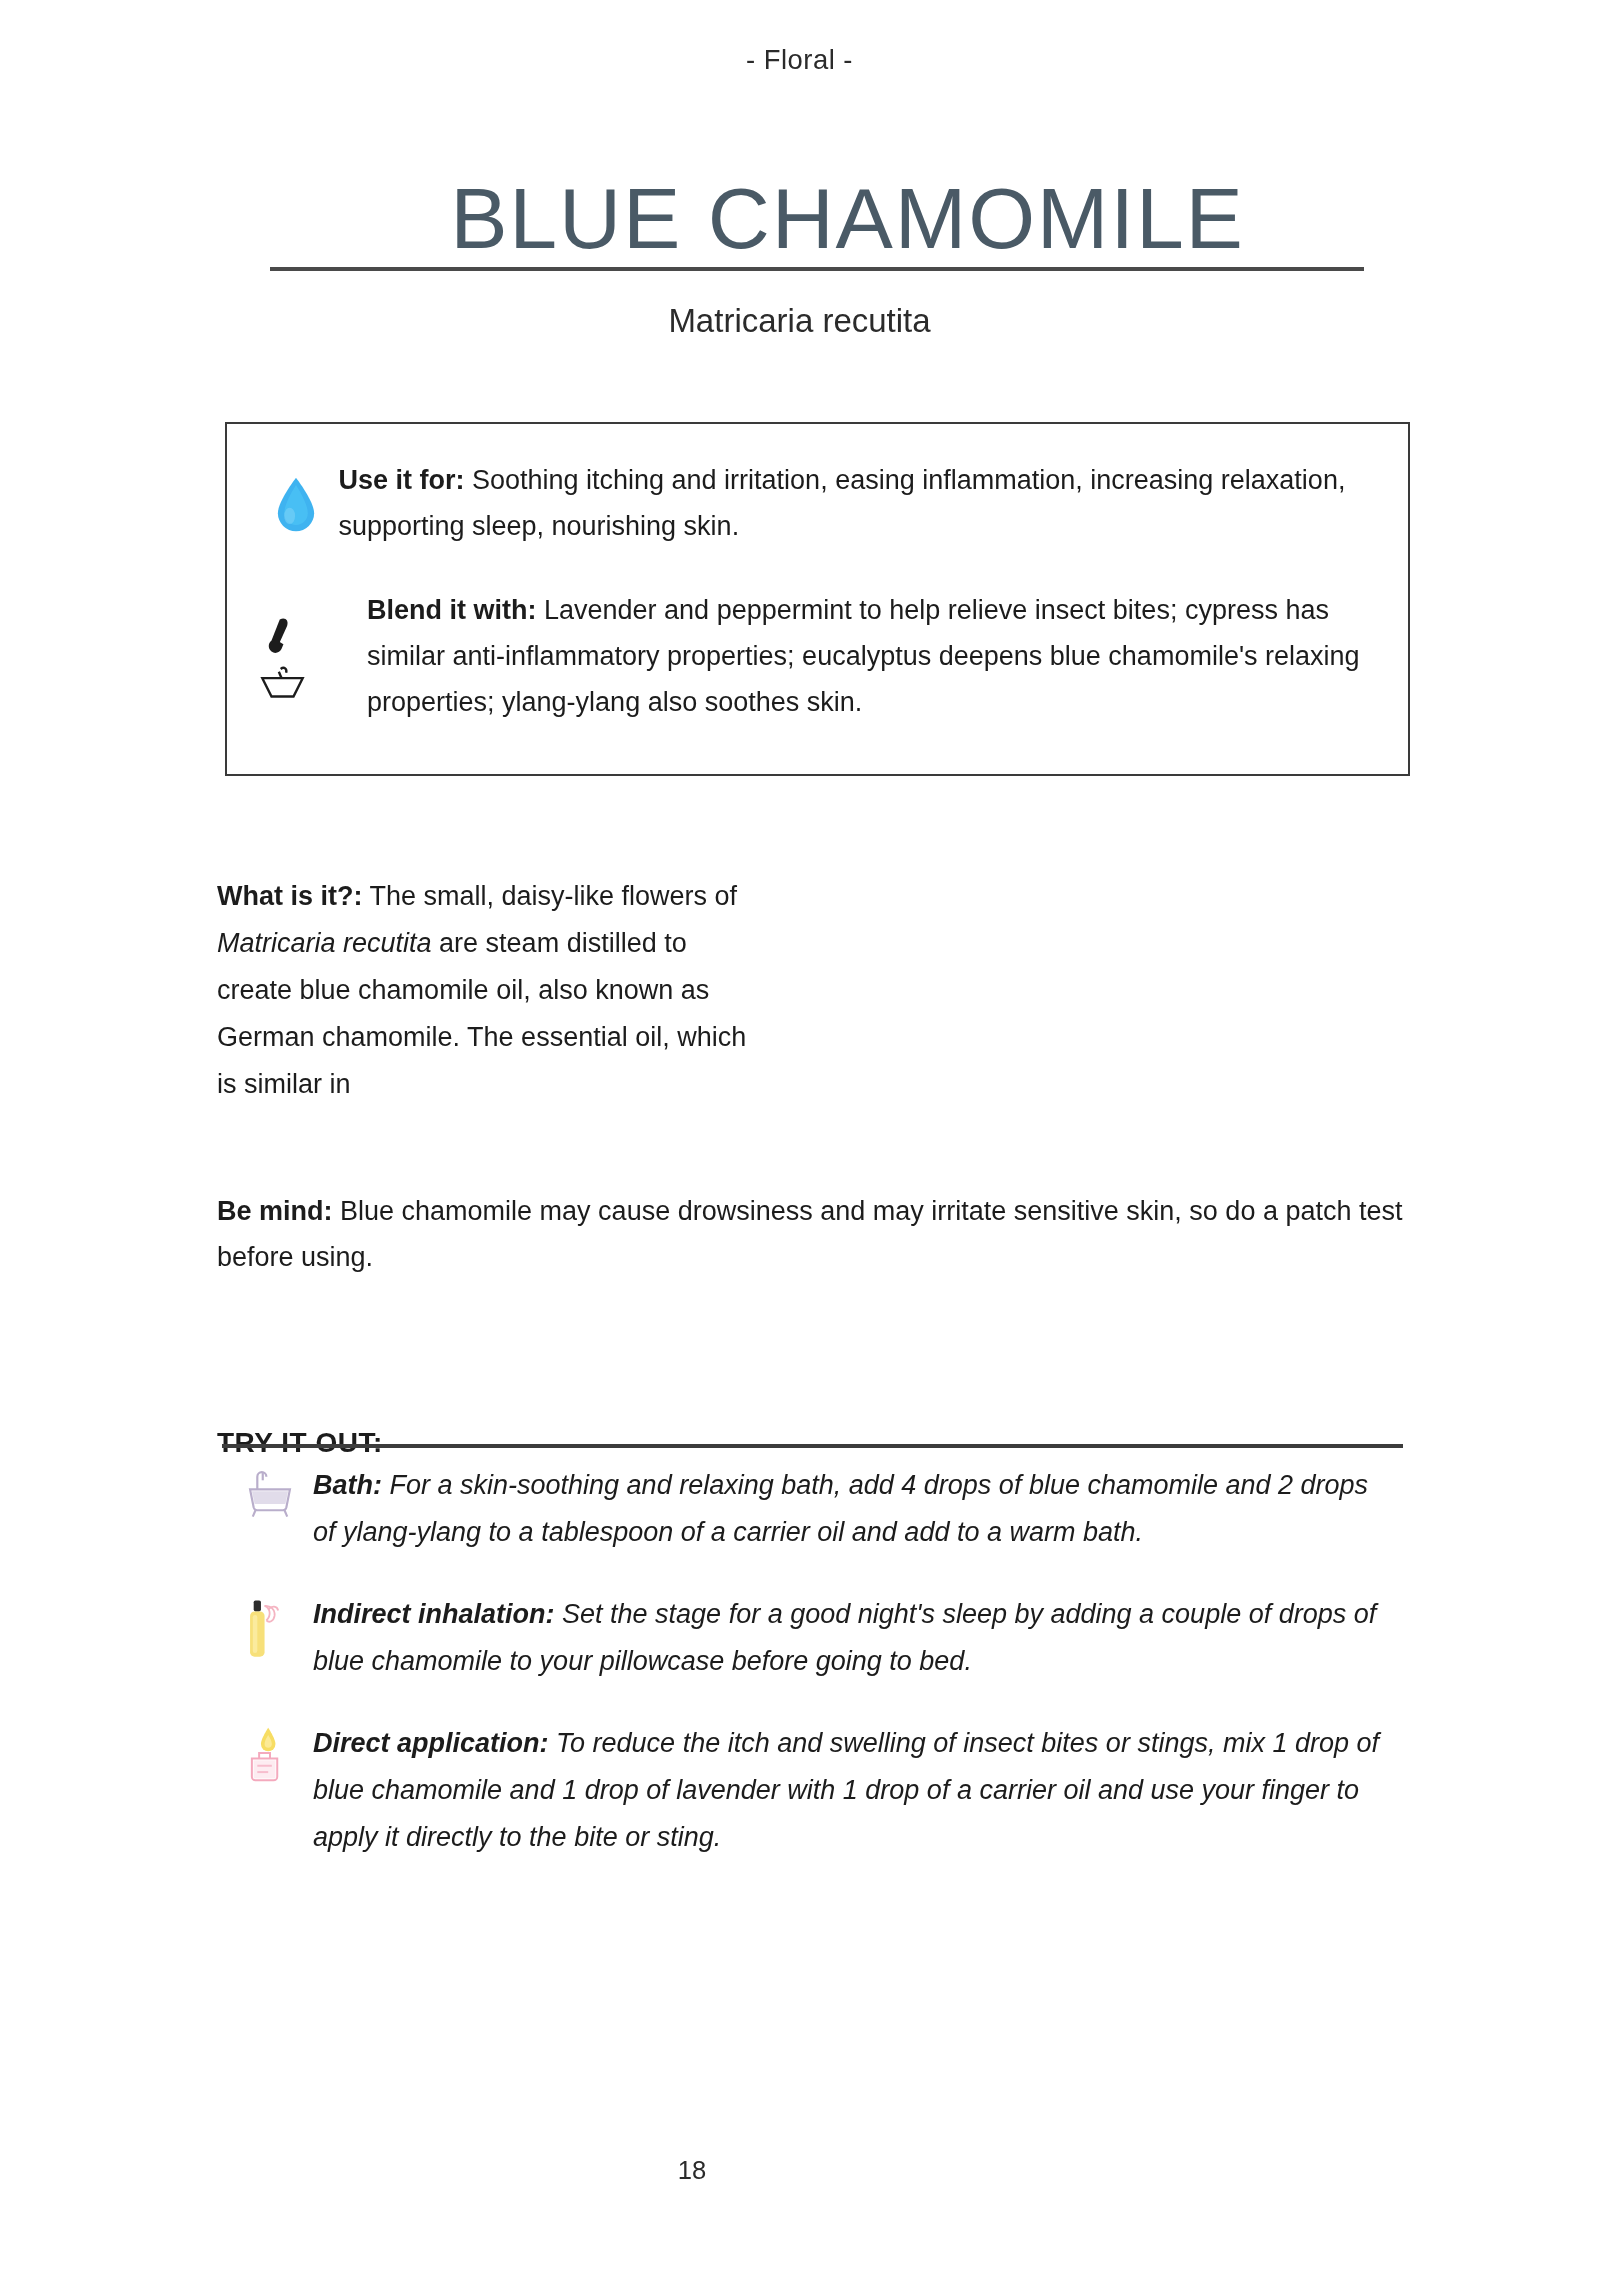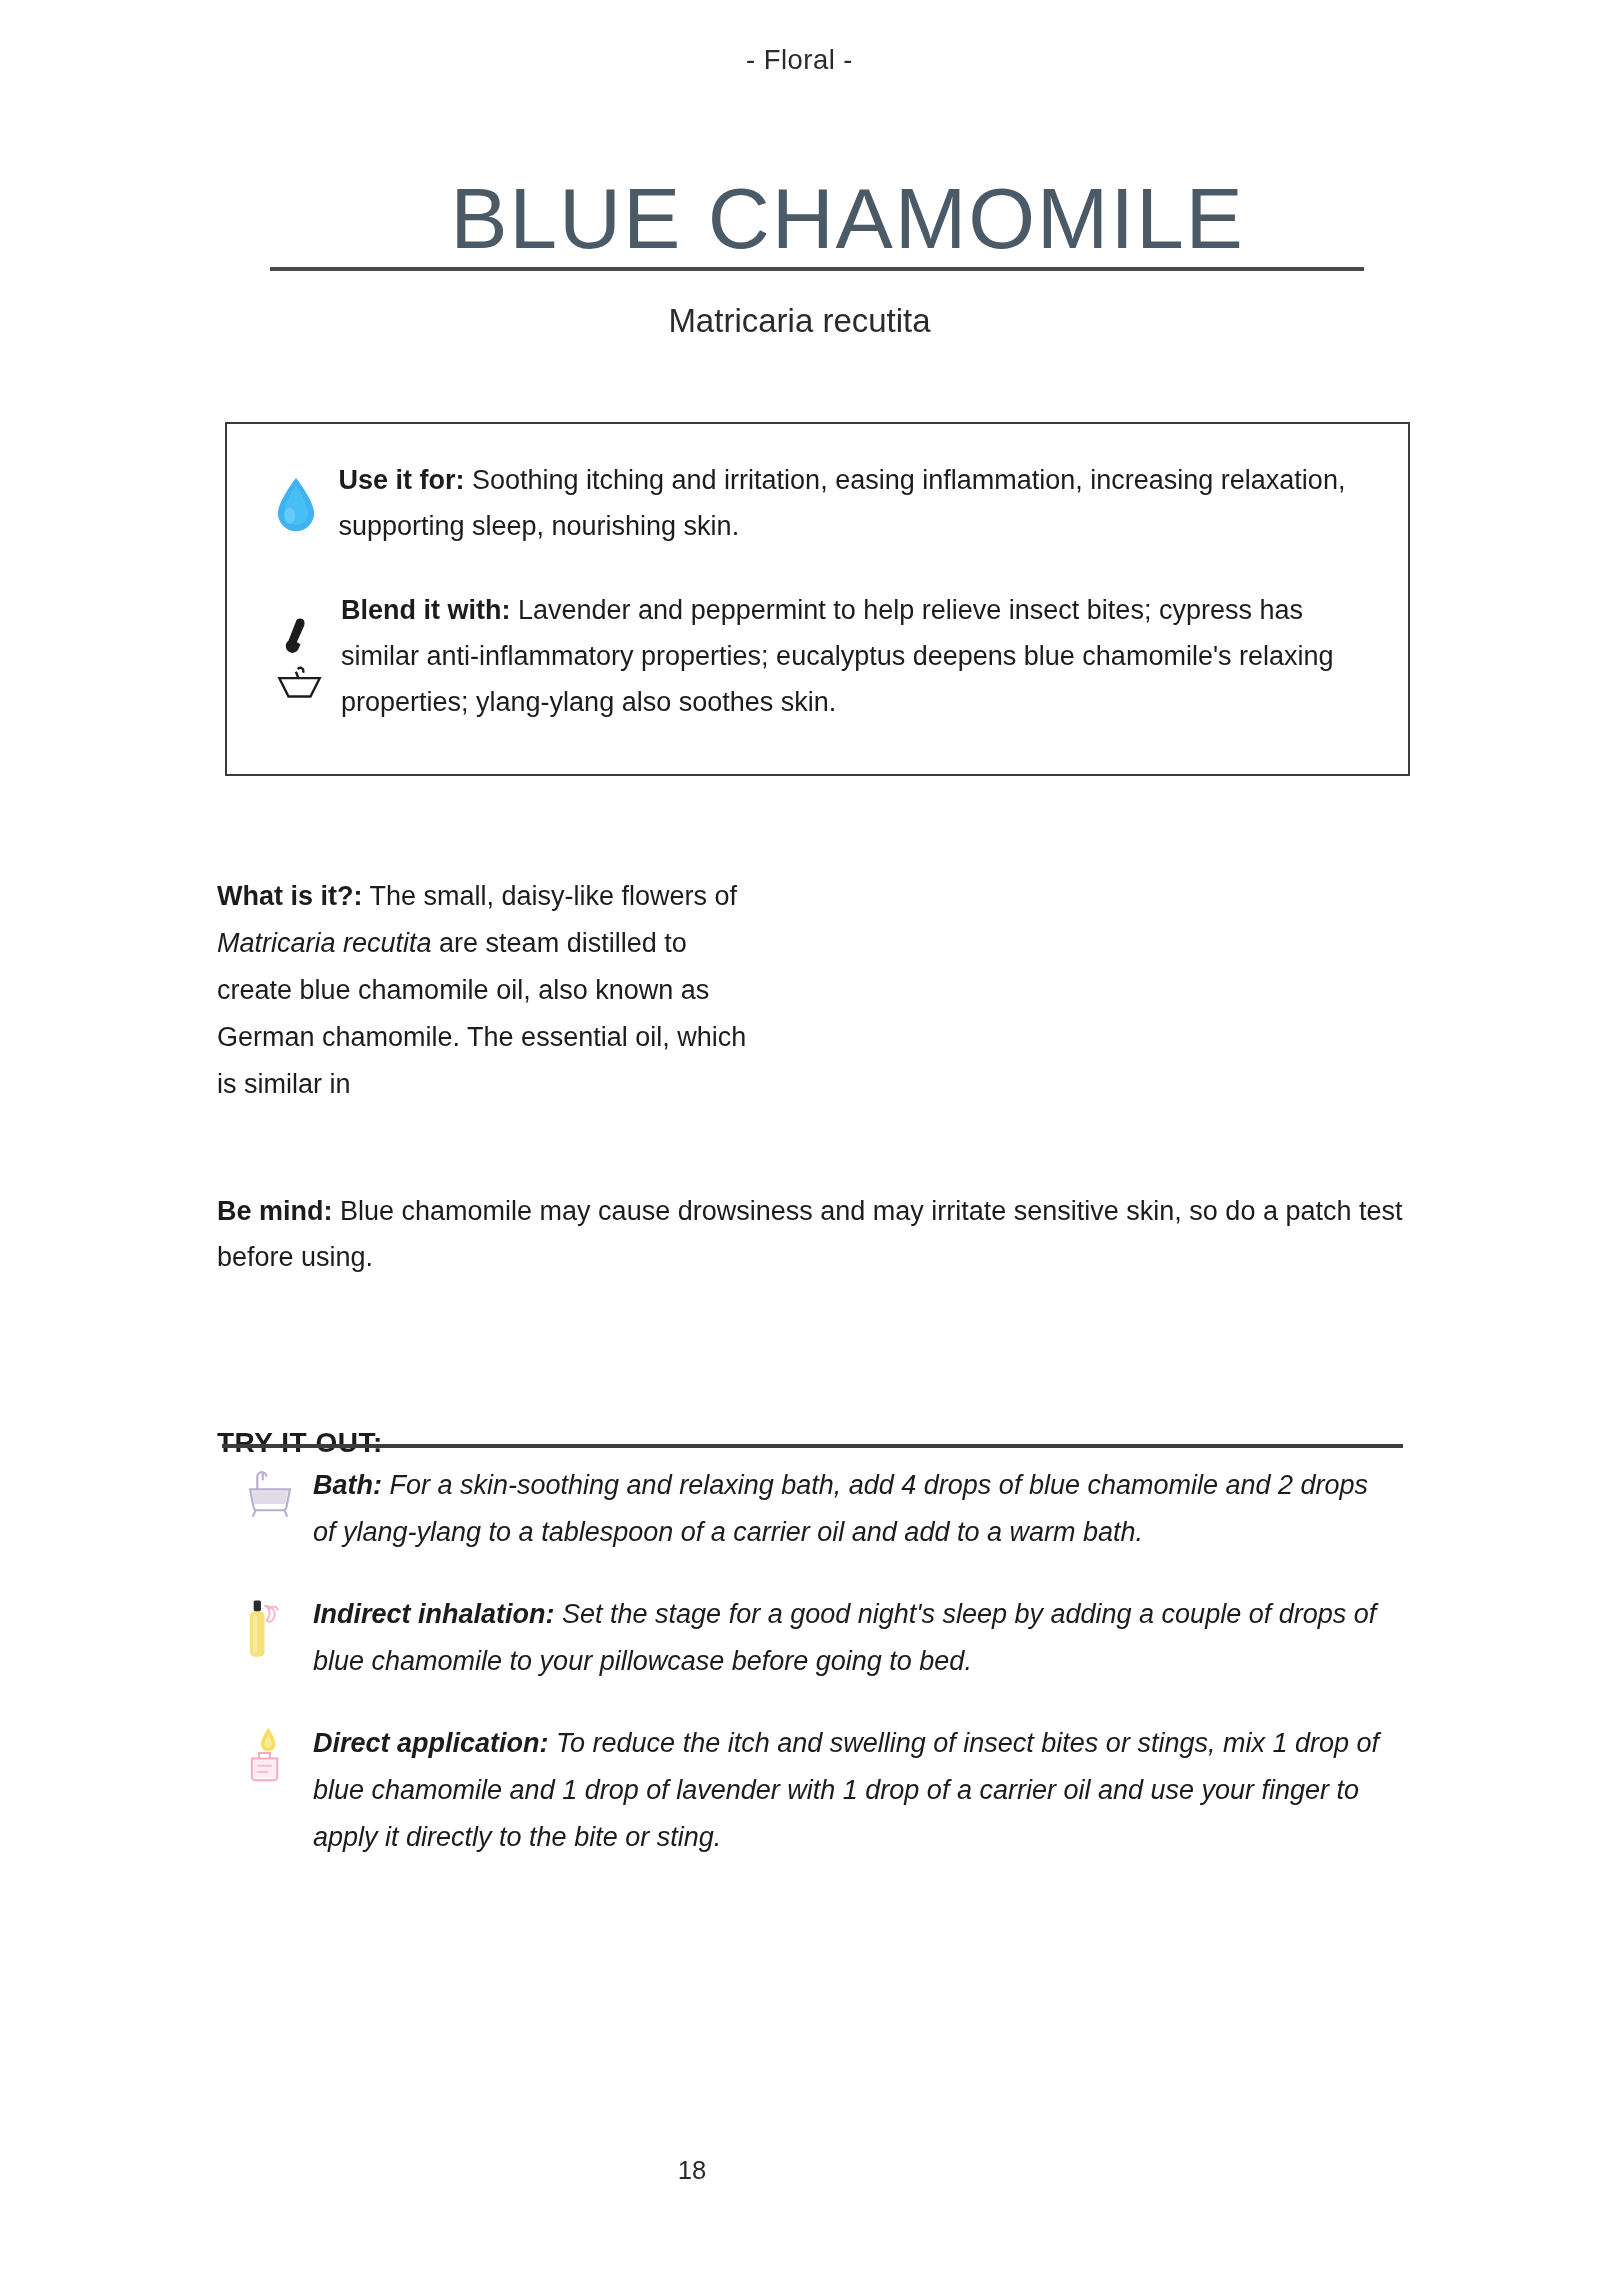--- a/index.html
+++ b/index.html
@@ -76,21 +76,21 @@
     height: 354px;
     border: 2.7px solid #3a3a3a;
     box-sizing: border-box;
   }
   .info-row {
     position: absolute;
     display: flex;
     align-items: center;
   }
   .info-row.use-row  { top: 33px;  left: 27.4px; width: 1124px; }
-  .info-row.blend-row{ top: 163px; left: 30px; width: 1124px; }
+  .info-row.blend-row{ top: 163px; left: 13px; width: 1124px; gap: 43px; }
 
   .icon-slot {
     width: 84px;
     min-width: 84px;
     display: flex;
     justify-content: center;
     align-items: flex-start;
     padding-top: 3.7px;
   }
   .body-text {

